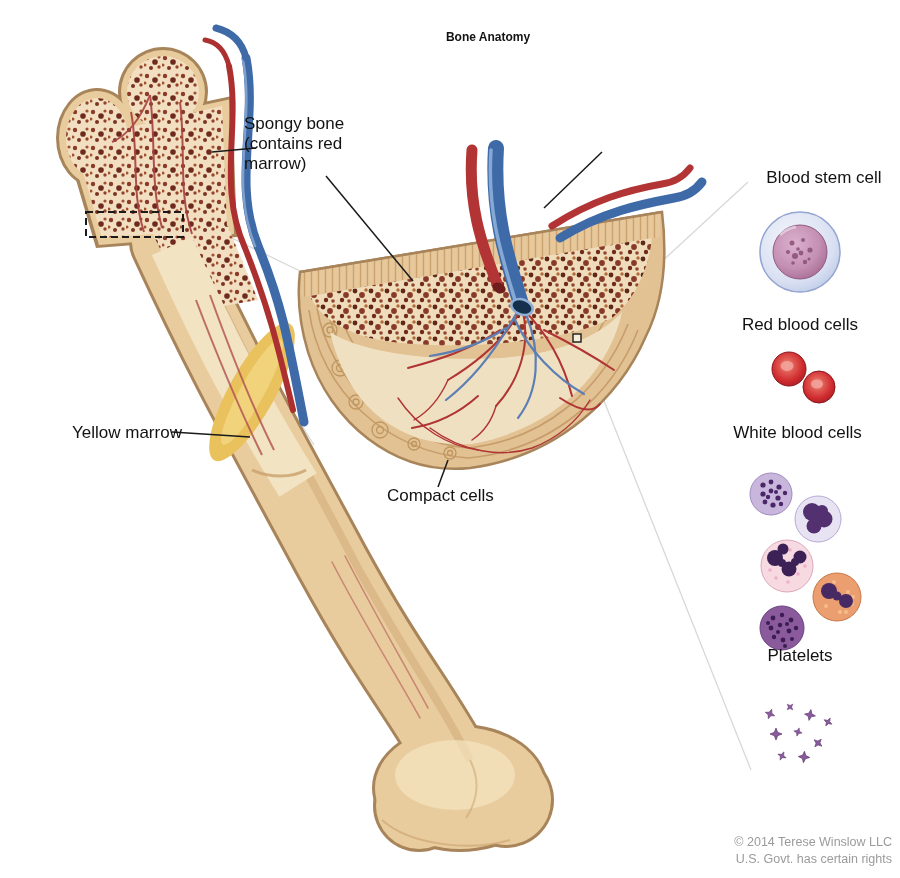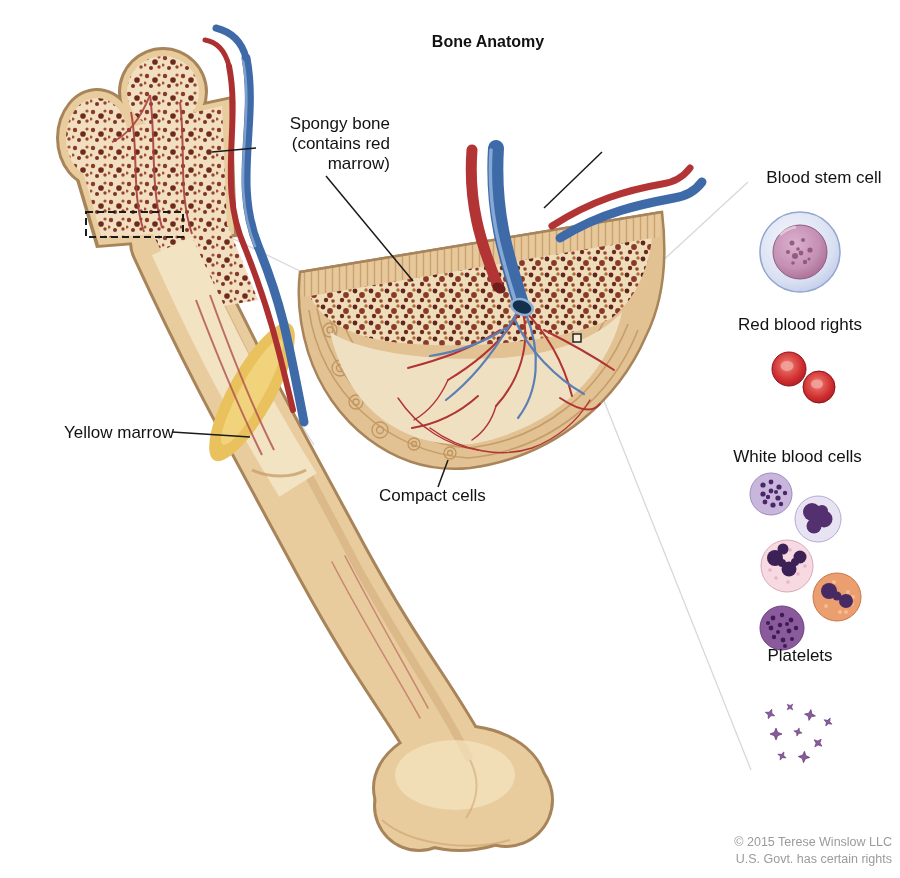--- a/index.html
+++ b/index.html
@@ -2,25 +2,25 @@
 <html><head>
 <meta charset="utf-8">
 <style>
   html,body{margin:0;padding:0;background:#fff;}
   #stage{
     position:relative;width:900px;height:878px;background:#fff;overflow:hidden;
     font-family:"Liberation Sans", sans-serif;color:#121212;
   }
   #art{position:absolute;left:0;top:0;}
   .lbl{position:absolute;font-size:17px;line-height:1.18;color:#121212;}
-  .nowrap{white-space:nowrap;}
+  .nowrap{white-space:nowrap;margin-left:8px;}
   .center{text-align:center;}
   #title{
     position:absolute;left:488px;top:22px;transform:translateX(-50%);
-    font-size:16px;font-weight:bold;white-space:nowrap;
+    font-size:12px;font-weight:bold;white-space:nowrap;
   }
   #copyright{
     position:absolute;right:8px;bottom:10px;text-align:right;
     font-size:12.5px;line-height:1.35;color:#9b9b9b;
   }
 </style>
 </head>
 <body>
 
 <div id="stage">
@@ -327,33 +327,33 @@
     <use href="#plt" transform="translate(776,734) scale(1.2)"></use>
     <use href="#plt" transform="translate(798,732) rotate(15) scale(0.85)"></use>
     <use href="#plt" transform="translate(818,743) rotate(40)"></use>
     <use href="#plt" transform="translate(782,756) rotate(25) scale(0.9)"></use>
     <use href="#plt" transform="translate(804,757) rotate(5) scale(1.15)"></use>
   </g>
 </svg>
 
 <h1 id="title">Bone Anatomy</h1>
 
-<div class="lbl" style="left:258px;top:114px;width:132px;text-align:right;">Spongy bone (contains red marrow)</div>
+<div class="lbl" style="left:244px;top:114px;width:132px;">Spongy bone (contains red marrow)</div>
 
 
 <div class="lbl nowrap" style="left:64px;top:423px;">Yellow marrow</div>
 
 <div class="lbl nowrap" style="left:379px;top:486px;">Compact cells</div>
 
 <div class="lbl center" style="left:745px;top:168px;width:120px;margin-left:19px;">Blood stem cell</div>
 
-<div class="lbl center" style="left:710px;top:315px;width:180px;">Red blood rights</div>
-
-<div class="lbl center" style="left:700px;top:423px;width:195px;margin-top:24px;">White blood cells</div>
+<div class="lbl center" style="left:710px;top:315px;width:180px;">Red blood cells</div>
+
+<div class="lbl center" style="left:700px;top:423px;width:195px;">White blood cells</div>
 
 <div class="lbl center" style="left:730px;top:646px;width:140px;">Platelets</div>
 
 <div id="copyright">
-  <div>© 2015 Terese Winslow LLC</div>
+  <div>© 2014 Terese Winslow LLC</div>
   <div>U.S. Govt. has certain rights</div>
 </div>
 
 </div>
 
 </body></html>

